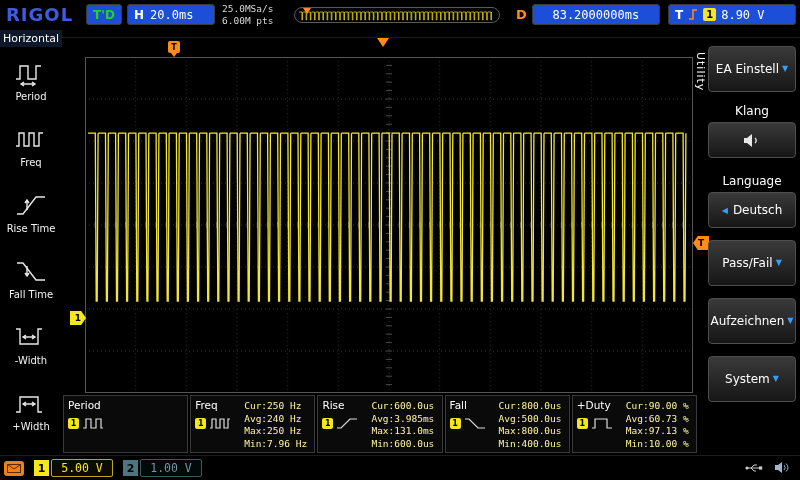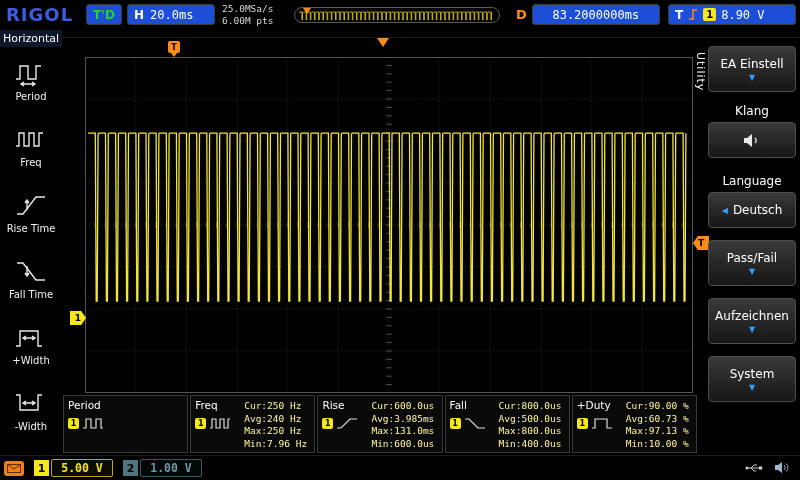--- a/index.html
+++ b/index.html
@@ -51,30 +51,30 @@
   .mic{display:flex;align-items:center;gap:3px}
   .mbadge{display:inline-flex;align-items:center;justify-content:center;width:11px;height:11px;background:#f5e71c;color:#000;font-size:8px;font-weight:bold;border-radius:2px}
   .mglyph path{stroke:#ddd;fill:none;stroke-width:1.2}
   .mvals{flex:1;font-size:9.5px;color:#fff79e;line-height:1.32;padding-top:1px}
 
   
   #bottombar{position:absolute;left:0;top:455px;width:800px;height:25px;background:#000;border-top:1px solid #1c1c1c;display:flex;align-items:center}
   .notif{margin-left:4px;width:20px;height:15px;background:#f08018;border-radius:3px;display:flex;align-items:center;justify-content:center}
   .chgroup{display:flex;align-items:center;gap:2px;margin-left:10px}
   .chtab{width:15px;height:16px;display:flex;align-items:center;justify-content:center;font-size:11px;font-weight:bold;color:#000;clip-path:polygon(0 0,100% 0,100% 100%,0 100%)}
-  .chval{width:62px;height:18px;display:flex;align-items:center;justify-content:center;font-size:11.5px;font-weight:bold;border-radius:2px}
+  .chval{width:62px;height:18px;display:flex;align-items:center;justify-content:center;font-size:11.5px;font-weight:normal;border-radius:2px}
   .ch1tab{background:#f5e71c}.ch1val{border:1px solid #b9a916;color:#f5e71c;background:#0b0b00}
   .ch2tab{background:#4e7680}.ch2val{border:1px solid #3a5a63;color:#6f9aa6;background:#030808}
   .spacer{flex:1}
   .bicon{margin-right:10px}
 
   
   .utiltab{position:absolute;left:694px;top:52px;writing-mode:vertical-rl;color:#fff;font-size:11px;letter-spacing:1px}
   #rightmenu{position:absolute;left:708px;top:46px;width:88px}
-  .rbtn{background:linear-gradient(#3a3a3a,#161616);border:1px solid #4e4e4e;border-radius:4px;color:#fff;display:flex;flex-direction:column;align-items:center;justify-content:center;gap:3px;cursor:pointer}
+  .rbtn{background:linear-gradient(#3a3a3a,#161616);border:1px solid #4e4e4e;border-radius:4px;color:#fff;display:flex;flex-direction:row;align-items:center;justify-content:center;gap:3px;cursor:pointer}
   .rbig{height:46px;margin-bottom:12px}
   .rlabel{font-size:12px;color:#fff;text-align:center}
   .arrowdn{font-size:8px;color:#33a0ff;line-height:1}
   .arrowlf{font-size:8px;color:#33a0ff}
   .rcap{font-size:12px;color:#fff;text-align:center;height:16px;margin-bottom:2px}
   .rsmall{height:36px;flex-direction:row;gap:5px}
   .kmargin{margin-bottom:16px}
   .lmargin{margin-bottom:12px}
   .rvaltext{font-size:12px;color:#fff}
 </style>
@@ -143,32 +143,32 @@
     <div class="lmitem">
       <svg class="lmicon" width="34" height="28" viewBox="0 0 34 28">
         <path d="M3,6 H9 L22,23 H31"></path>
         <path d="M13,9 L13,19 M11,16 L13,19 L15,16"></path>
       </svg>
       <div class="lmlabel">Fall Time</div>
     </div>
 
     <div class="lmitem">
       <svg class="lmicon" width="34" height="28" viewBox="0 0 34 28">
+        <path d="M2,6 H6 V21 H24 V6 H28"></path>
+        <path d="M9,14 H21 M12,12 L9,14 L12,16 M18,12 L21,14 L18,16"></path>
+      </svg>
+      <div class="lmlabel">-Width</div>
+    </div>
+
+    <div class="lmitem">
+      <svg class="lmicon" width="34" height="28" viewBox="0 0 34 28">
         <path d="M2,23 H6 V8 H24 V23 H28"></path>
         <path d="M9,15 H21 M12,13 L9,15 L12,17 M18,13 L21,15 L18,17"></path>
       </svg>
       <div class="lmlabel">+Width</div>
-    </div>
-
-    <div class="lmitem">
-      <svg class="lmicon" width="34" height="28" viewBox="0 0 34 28">
-        <path d="M2,6 H6 V21 H24 V6 H28"></path>
-        <path d="M9,14 H21 M12,12 L9,14 L12,16 M18,12 L21,14 L18,16"></path>
-      </svg>
-      <div class="lmlabel">-Width</div>
     </div>
   </div>
 
   <div id="plot">
     <svg width="608" height="336" viewBox="0 0 608 336">
       <path id="gridpath" stroke="#2e2e2e" stroke-dasharray="1,3" fill="none" d="M50.7,0 V336 M101.3,0 V336 M152.0,0 V336 M202.7,0 V336 M253.3,0 V336 M304.0,0 V336 M354.7,0 V336 M405.3,0 V336 M456.0,0 V336 M506.7,0 V336 M557.3,0 V336 M0,42.0 H608 M0,84.0 H608 M0,126.0 H608 M0,168.0 H608 M0,210.0 H608 M0,252.0 H608 M0,294.0 H608 "></path>
       <path id="tickpath" stroke="#4a4a4a" fill="none" d="M10.1,165 V171 M20.3,165 V171 M30.4,165 V171 M40.5,165 V171 M50.7,165 V171 M60.8,165 V171 M70.9,165 V171 M81.1,165 V171 M91.2,165 V171 M101.3,165 V171 M111.5,165 V171 M121.6,165 V171 M131.7,165 V171 M141.9,165 V171 M152.0,165 V171 M162.1,165 V171 M172.3,165 V171 M182.4,165 V171 M192.5,165 V171 M202.7,165 V171 M212.8,165 V171 M222.9,165 V171 M233.1,165 V171 M243.2,165 V171 M253.3,165 V171 M263.5,165 V171 M273.6,165 V171 M283.7,165 V171 M293.9,165 V171 M304.0,165 V171 M314.1,165 V171 M324.3,165 V171 M334.4,165 V171 M344.5,165 V171 M354.7,165 V171 M364.8,165 V171 M374.9,165 V171 M385.1,165 V171 M395.2,165 V171 M405.3,165 V171 M415.5,165 V171 M425.6,165 V171 M435.7,165 V171 M445.9,165 V171 M456.0,165 V171 M466.1,165 V171 M476.3,165 V171 M486.4,165 V171 M496.5,165 V171 M506.7,165 V171 M516.8,165 V171 M526.9,165 V171 M537.1,165 V171 M547.2,165 V171 M557.3,165 V171 M567.5,165 V171 M577.6,165 V171 M587.7,165 V171 M597.9,165 V171 M608.0,165 V171 M301,8.4 H307 M301,16.8 H307 M301,25.2 H307 M301,33.6 H307 M301,42.0 H307 M301,50.4 H307 M301,58.8 H307 M301,67.2 H307 M301,75.6 H307 M301,84.0 H307 M301,92.4 H307 M301,100.8 H307 M301,109.2 H307 M301,117.6 H307 M301,126.0 H307 M301,134.4 H307 M301,142.8 H307 M301,151.2 H307 M301,159.6 H307 M301,168.0 H307 M301,176.4 H307 M301,184.8 H307 M301,193.2 H307 M301,201.6 H307 M301,210.0 H307 M301,218.4 H307 M301,226.8 H307 M301,235.2 H307 M301,243.6 H307 M301,252.0 H307 M301,260.4 H307 M301,268.8 H307 M301,277.2 H307 M301,285.6 H307 M301,294.0 H307 M301,302.4 H307 M301,310.8 H307 M301,319.2 H307 M301,327.6 H307 M301,336.0 H307 "></path>
       <rect x="0.5" y="0.5" width="607" height="335" fill="none" stroke="#555"></rect>
       <path id="wavepath" fill="none" stroke-width="1.3" d="M3.0,76.2 H10.3 L11.2,244.2 H12.2 L13.1,76.2 M13.1,76.2 H20.5 L21.4,244.2 H22.4 L23.3,76.2 M23.3,76.2 H30.6 L31.5,244.2 H32.5 L33.4,76.2 M33.4,76.2 H40.7 L41.6,244.2 H42.6 L43.5,76.2 M43.5,76.2 H50.9 L51.8,244.2 H52.8 L53.7,76.2 M53.7,76.2 H61.0 L61.9,244.2 H62.9 L63.8,76.2 M63.8,76.2 H71.1 L72.0,244.2 H73.0 L73.9,76.2 M73.9,76.2 H81.3 L82.2,244.2 H83.2 L84.1,76.2 M84.1,76.2 H91.4 L92.3,244.2 H93.3 L94.2,76.2 M94.2,76.2 H101.5 L102.4,244.2 H103.4 L104.3,76.2 M104.3,76.2 H111.7 L112.6,244.2 H113.6 L114.5,76.2 M114.5,76.2 H121.8 L122.7,244.2 H123.7 L124.6,76.2 M124.6,76.2 H131.9 L132.8,244.2 H133.8 L134.7,76.2 M134.7,76.2 H142.1 L143.0,244.2 H144.0 L144.9,76.2 M144.9,76.2 H152.2 L153.1,244.2 H154.1 L155.0,76.2 M155.0,76.2 H162.3 L163.2,244.2 H164.2 L165.1,76.2 M165.1,76.2 H172.5 L173.4,244.2 H174.4 L175.3,76.2 M175.3,76.2 H182.6 L183.5,244.2 H184.5 L185.4,76.2 M185.4,76.2 H192.7 L193.6,244.2 H194.6 L195.5,76.2 M195.5,76.2 H202.9 L203.8,244.2 H204.8 L205.7,76.2 M205.7,76.2 H213.0 L213.9,244.2 H214.9 L215.8,76.2 M215.8,76.2 H223.1 L224.0,244.2 H225.0 L225.9,76.2 M225.9,76.2 H233.3 L234.2,244.2 H235.2 L236.1,76.2 M236.1,76.2 H243.4 L244.3,244.2 H245.3 L246.2,76.2 M246.2,76.2 H253.5 L254.4,244.2 H255.4 L256.3,76.2 M256.3,76.2 H263.7 L264.6,244.2 H265.6 L266.5,76.2 M266.5,76.2 H273.8 L274.7,244.2 H275.7 L276.6,76.2 M276.6,76.2 H283.9 L284.8,244.2 H285.8 L286.7,76.2 M286.7,76.2 H294.1 L295.0,244.2 H296.0 L296.9,76.2 M296.9,76.2 H304.2 L305.1,244.2 H306.1 L307.0,76.2 M307.0,76.2 H314.3 L315.2,244.2 H316.2 L317.1,76.2 M317.1,76.2 H324.5 L325.4,244.2 H326.4 L327.3,76.2 M327.3,76.2 H334.6 L335.5,244.2 H336.5 L337.4,76.2 M337.4,76.2 H344.7 L345.6,244.2 H346.6 L347.5,76.2 M347.5,76.2 H354.9 L355.8,244.2 H356.8 L357.7,76.2 M357.7,76.2 H365.0 L365.9,244.2 H366.9 L367.8,76.2 M367.8,76.2 H375.1 L376.0,244.2 H377.0 L377.9,76.2 M377.9,76.2 H385.3 L386.2,244.2 H387.2 L388.1,76.2 M388.1,76.2 H395.4 L396.3,244.2 H397.3 L398.2,76.2 M398.2,76.2 H405.5 L406.4,244.2 H407.4 L408.3,76.2 M408.3,76.2 H415.7 L416.6,244.2 H417.6 L418.5,76.2 M418.5,76.2 H425.8 L426.7,244.2 H427.7 L428.6,76.2 M428.6,76.2 H435.9 L436.8,244.2 H437.8 L438.7,76.2 M438.7,76.2 H446.1 L447.0,244.2 H448.0 L448.9,76.2 M448.9,76.2 H456.2 L457.1,244.2 H458.1 L459.0,76.2 M459.0,76.2 H466.3 L467.2,244.2 H468.2 L469.1,76.2 M469.1,76.2 H476.5 L477.4,244.2 H478.4 L479.3,76.2 M479.3,76.2 H486.6 L487.5,244.2 H488.5 L489.4,76.2 M489.4,76.2 H496.7 L497.6,244.2 H498.6 L499.5,76.2 M499.5,76.2 H506.9 L507.8,244.2 H508.8 L509.7,76.2 M509.7,76.2 H517.0 L517.9,244.2 H518.9 L519.8,76.2 M519.8,76.2 H527.1 L528.0,244.2 H529.0 L529.9,76.2 M529.9,76.2 H537.3 L538.2,244.2 H539.2 L540.1,76.2 M540.1,76.2 H547.4 L548.3,244.2 H549.3 L550.2,76.2 M550.2,76.2 H557.5 L558.4,244.2 H559.4 L560.3,76.2 M560.3,76.2 H567.7 L568.6,244.2 H569.6 L570.5,76.2 M570.5,76.2 H577.8 L578.7,244.2 H579.7 L580.6,76.2 M580.6,76.2 H587.9 L588.8,244.2 H589.8 L590.7,76.2 M590.7,76.2 H598.1 L599.0,244.2 H600.0 L600.9,76.2 " stroke="#f2e636"></path>
     </svg>

